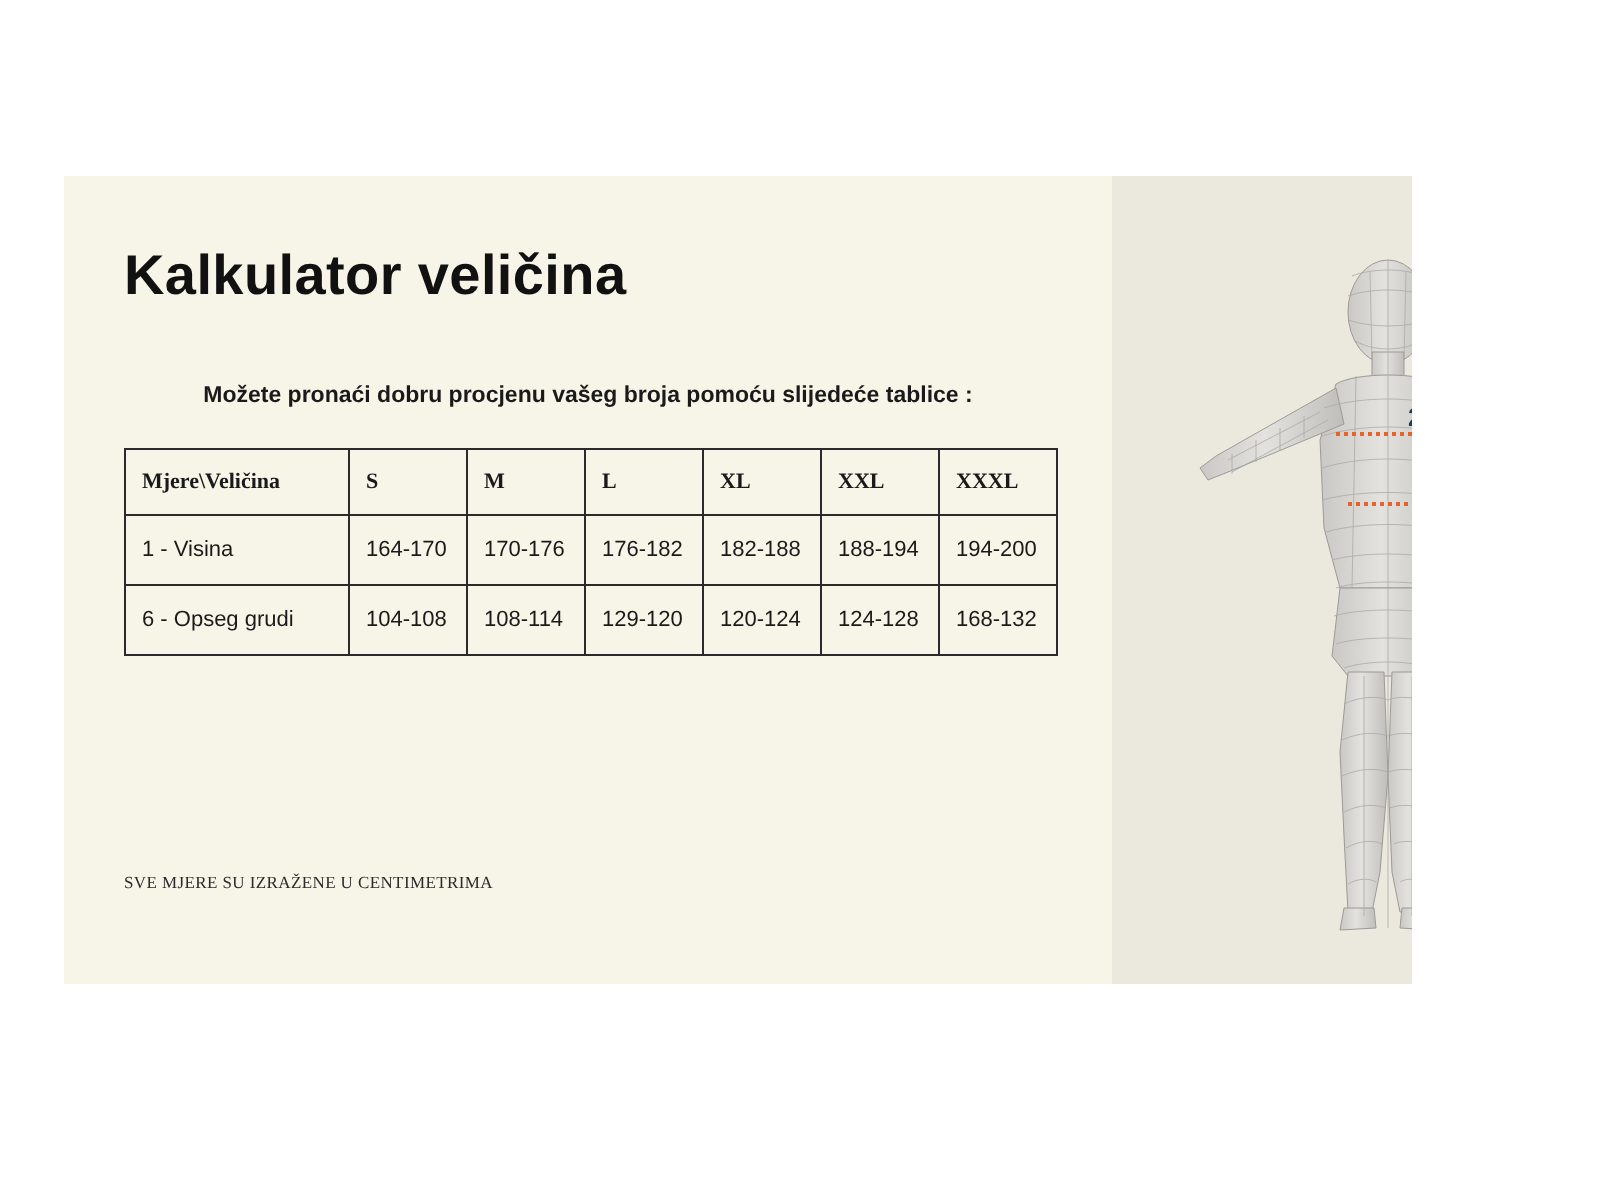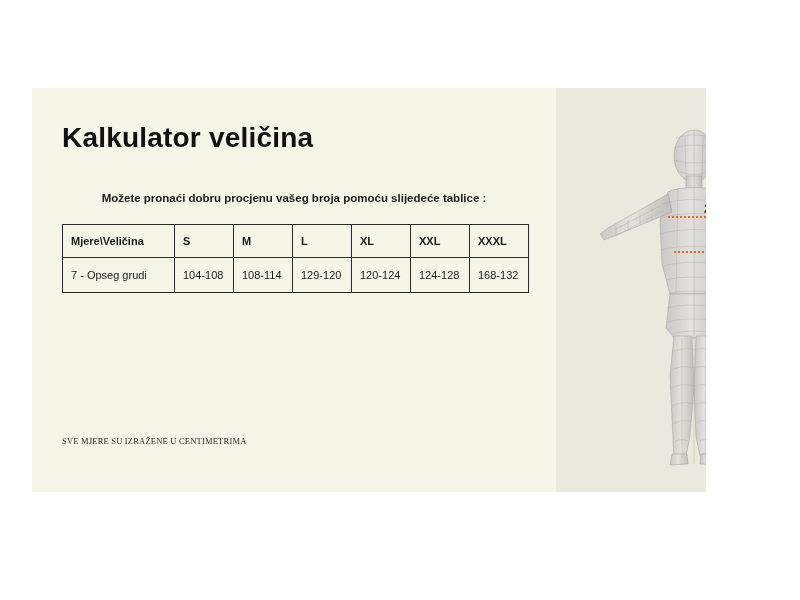--- a/index.html
+++ b/index.html
@@ -70,20 +70,21 @@
     color: #1a1a1a;
     padding: 0 8px;
     text-align: left;
     font-weight: normal;
     vertical-align: middle;
     background: transparent;
   }
   table.sizes thead th {
     font-weight: bold;
     height: 32px;
+    font-family: Liberation Serif, serif;
   }
   table.sizes col.c0 { width: 112px; }
   table.sizes col.cx { width: 59px; }
   .footnote {
     position: absolute;
     left: 30px;
     top: 348px;
     font-size: 8.5px;
     color: #2b2b2b;
     letter-spacing: 0.2px;
@@ -147,21 +148,30 @@
             <th>S</th>
             <th>M</th>
             <th>L</th>
             <th>XL</th>
             <th>XXL</th>
             <th>XXXL</th>
           </tr>
         </thead>
         <tbody>
           <tr>
-            <td>7 - Opseg grudi</td>
+            <td>1 - Visina</td>
+            <td>164-170</td>
+            <td>170-176</td>
+            <td>176-182</td>
+            <td>182-188</td>
+            <td>188-194</td>
+            <td>194-200</td>
+          </tr>
+          <tr>
+            <td>6 - Opseg grudi</td>
             <td>104-108</td>
             <td>108-114</td>
             <td>129-120</td>
             <td>120-124</td>
             <td>124-128</td>
             <td>168-132</td>
           </tr>
         </tbody>
       </table>
 

